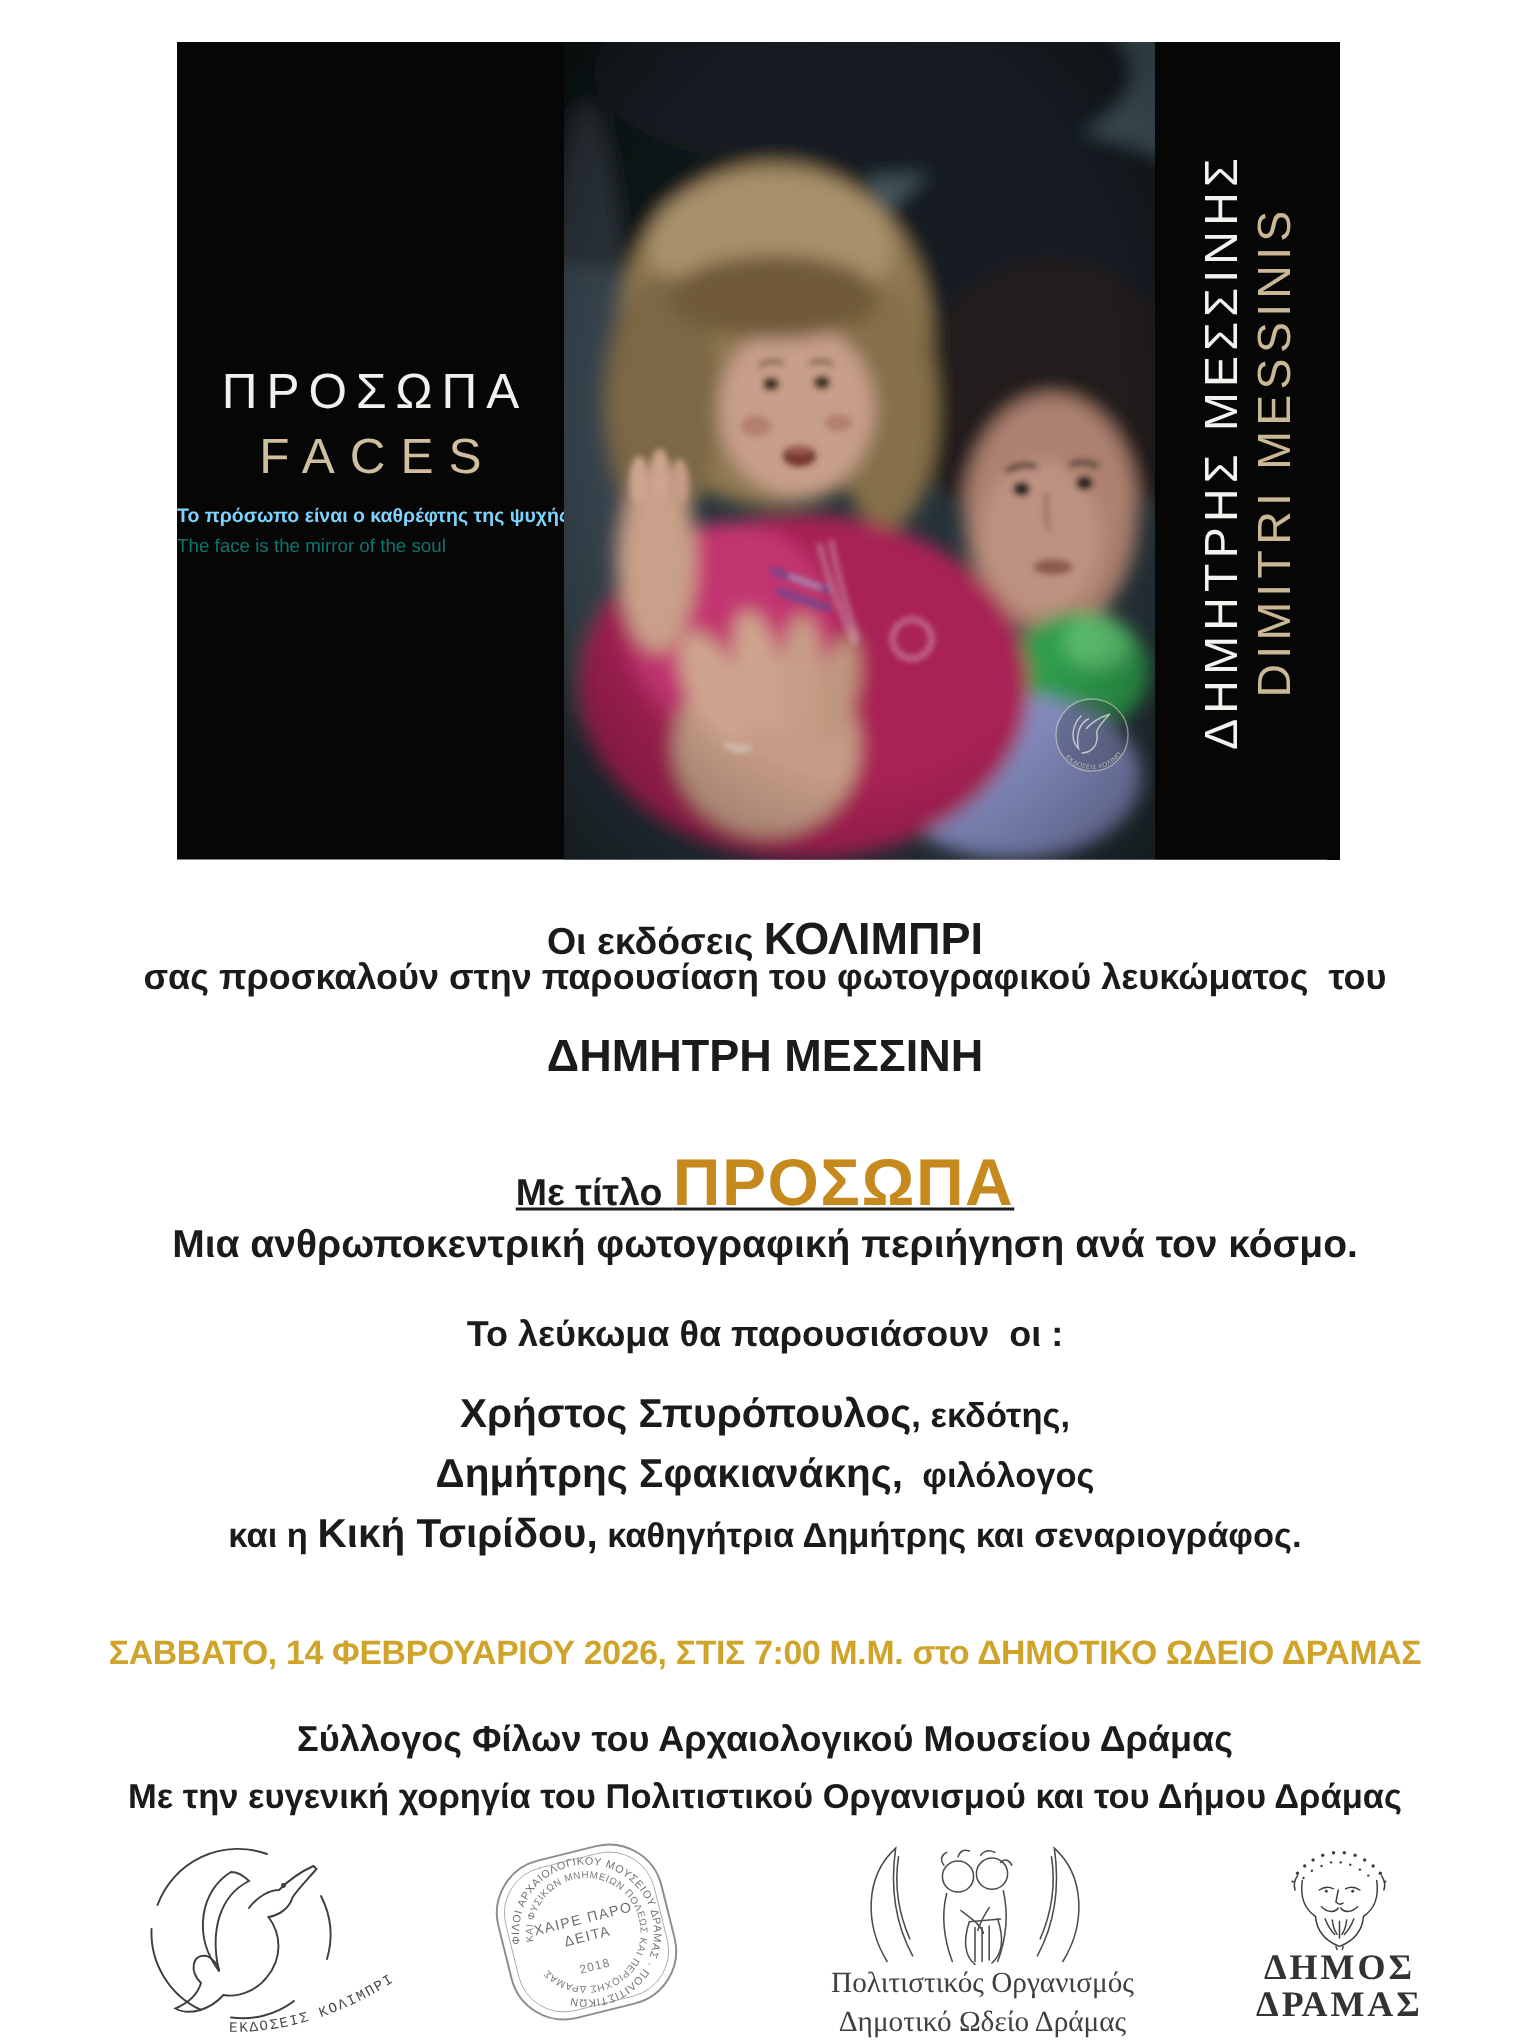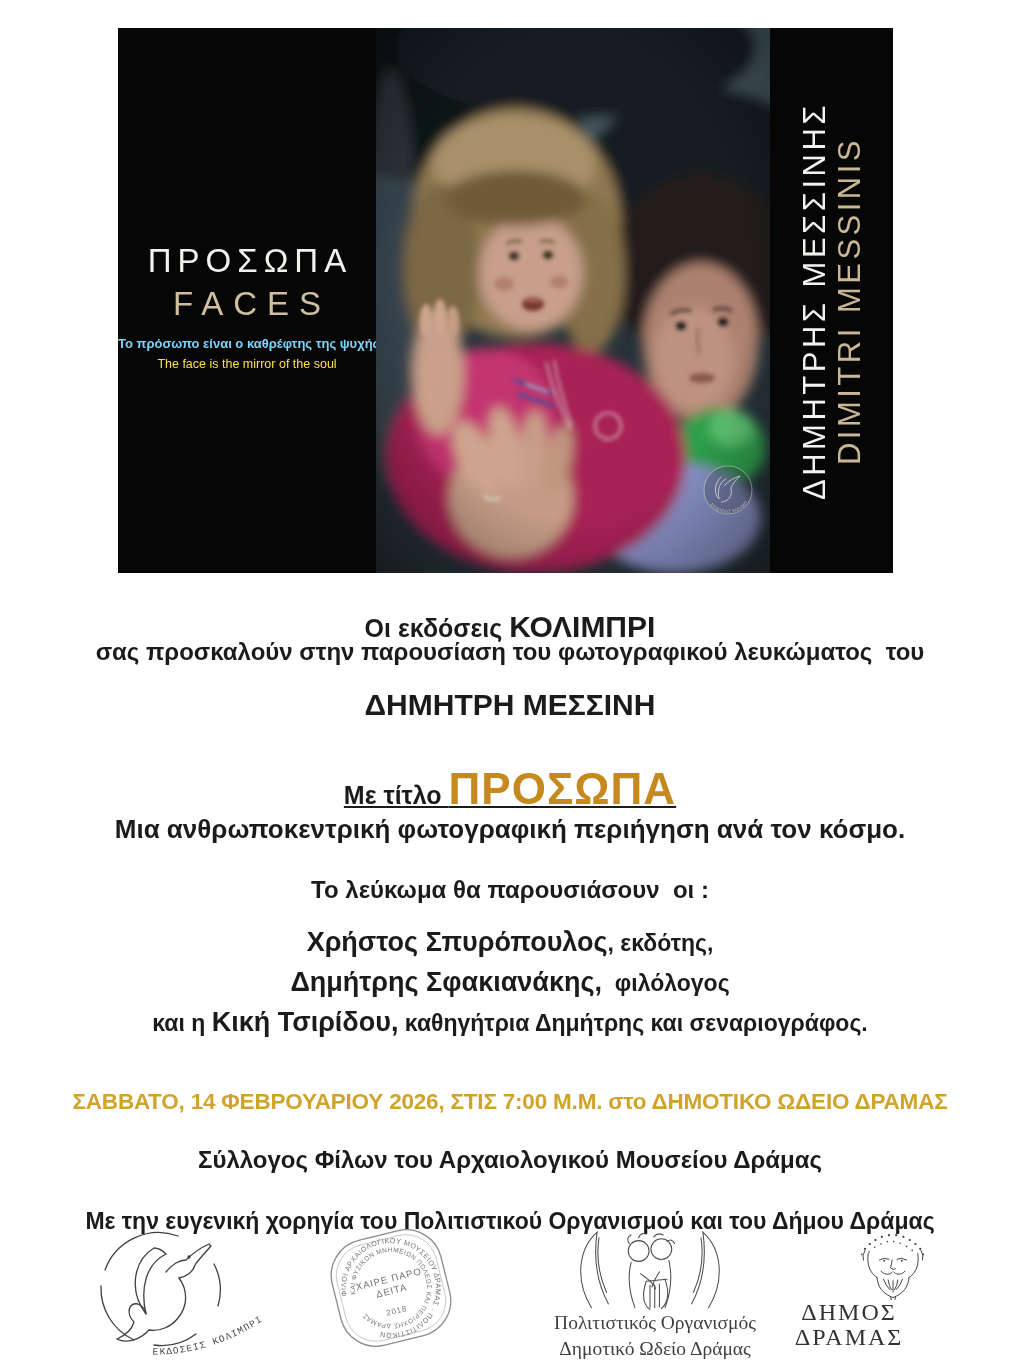--- a/index.html
+++ b/index.html
@@ -7,22 +7,22 @@
           font-family:"Liberation Sans",sans-serif;color:#1b1b1b;}
   
   #cover{position:absolute;left:118px;top:28px;width:775px;height:545px;background:#060606;}
   .cov-left{position:absolute;left:0;top:0;width:258px;height:545px;}
   .cov-title{position:absolute;top:214px;left:0;width:258px;text-align:center;
              font-size:33px;letter-spacing:6px;text-indent:6px;color:#f2f1ed;font-weight:normal;}
   .cov-title-en{position:absolute;top:257px;left:0;width:258px;text-align:center;
              font-size:33px;letter-spacing:10px;text-indent:10px;color:#cfbf9f;font-weight:normal;}
   .cov-tag-gr{position:absolute;top:308px;left:0;width:258px;text-align:center;
              font-size:13px;font-weight:bold;color:#7dd3fc;white-space:pre;}
-  .cov-tag-en{position:absolute;top:329px;left:0;width:258px;text-align:center;
-             font-size:12.5px;color:#fde047;white-space:pre;}
+  .cov-tag-en{position:absolute;top:329px;left:0;width:258px;
+             font-size:12.5px;color:#0f766e;white-space:pre;}
   #cover-photo{position:absolute;left:258px;top:0;width:394px;height:545px;display:block;}
   .cov-band{position:absolute;left:652px;top:0;width:123px;height:545px;
             display:flex;align-items:center;justify-content:center;background:#060606;}
   .cov-vert{transform:rotate(-90deg);white-space:nowrap;text-align:center;line-height:35px;}
   .cov-vert .gr{font-size:31px;letter-spacing:3.5px;color:#f3f2ee;}
   .cov-vert .en{font-size:31px;letter-spacing:3.5px;color:#c9b795;}
   
   .line{position:absolute;left:0;width:1020px;text-align:center;font-weight:bold;white-space:pre;}
   #l-publisher{top:594px;font-size:25px;margin-top:16px;}
   #l-publisher .big{font-size:30px;}
@@ -31,31 +31,31 @@
   #l-title{top:764px;font-size:25px;text-decoration:underline;}
   #l-title .gold{font-size:44px;letter-spacing:1px;color:#c6891e;}
   #l-subtitle{top:814px;font-size:26px;}
   #l-present{top:876px;font-size:24px;}
   #l-p1{top:927px;font-size:23px;}
   #l-p2{top:967px;font-size:23px;}
   #l-p3{top:1007px;font-size:23px;}
   .pname{font-size:27px;}
   #l-event{top:1089px;font-size:22.5px;color:#d0a42a;letter-spacing:-0.2px;}
   #l-org{top:1146px;font-size:24px;}
-  #l-sponsor{top:1184px;font-size:23px;margin-top:24px;}
+  #l-sponsor{top:1184px;font-size:23px;}
   
   .logo{position:absolute;}
   #kolibri-logo{left:82px;top:1226px;}
   #stamp-logo{left:322px;top:1222px;}
   #muses-logo{left:565px;top:1224px;}
   .org-text{position:absolute;left:545px;top:1310px;width:220px;text-align:center;
             font-family:"Liberation Serif",serif;font-size:19.5px;line-height:1.32;color:#404040;}
   #dimos-logo{left:818px;top:1228px;}
-  .dimos-text{position:absolute;left:774px;top:1300px;width:150px;text-align:center;
-            font-family:"Liberation Serif",serif;font-size:24px;font-weight:normal;
+  .dimos-text{position:absolute;left:818px;top:1300px;width:150px;text-align:center;
+            font-family:"Liberation Serif",serif;font-size:24px;font-weight:bold;
             letter-spacing:2px;line-height:25px;color:#333;}
 </style>
 </head>
 <body>
 
 <div id="poster">
 
   <div id="cover">
     <div class="cov-left">
       <div class="cov-title">ΠΡΟΣΩΠΑ</div>

